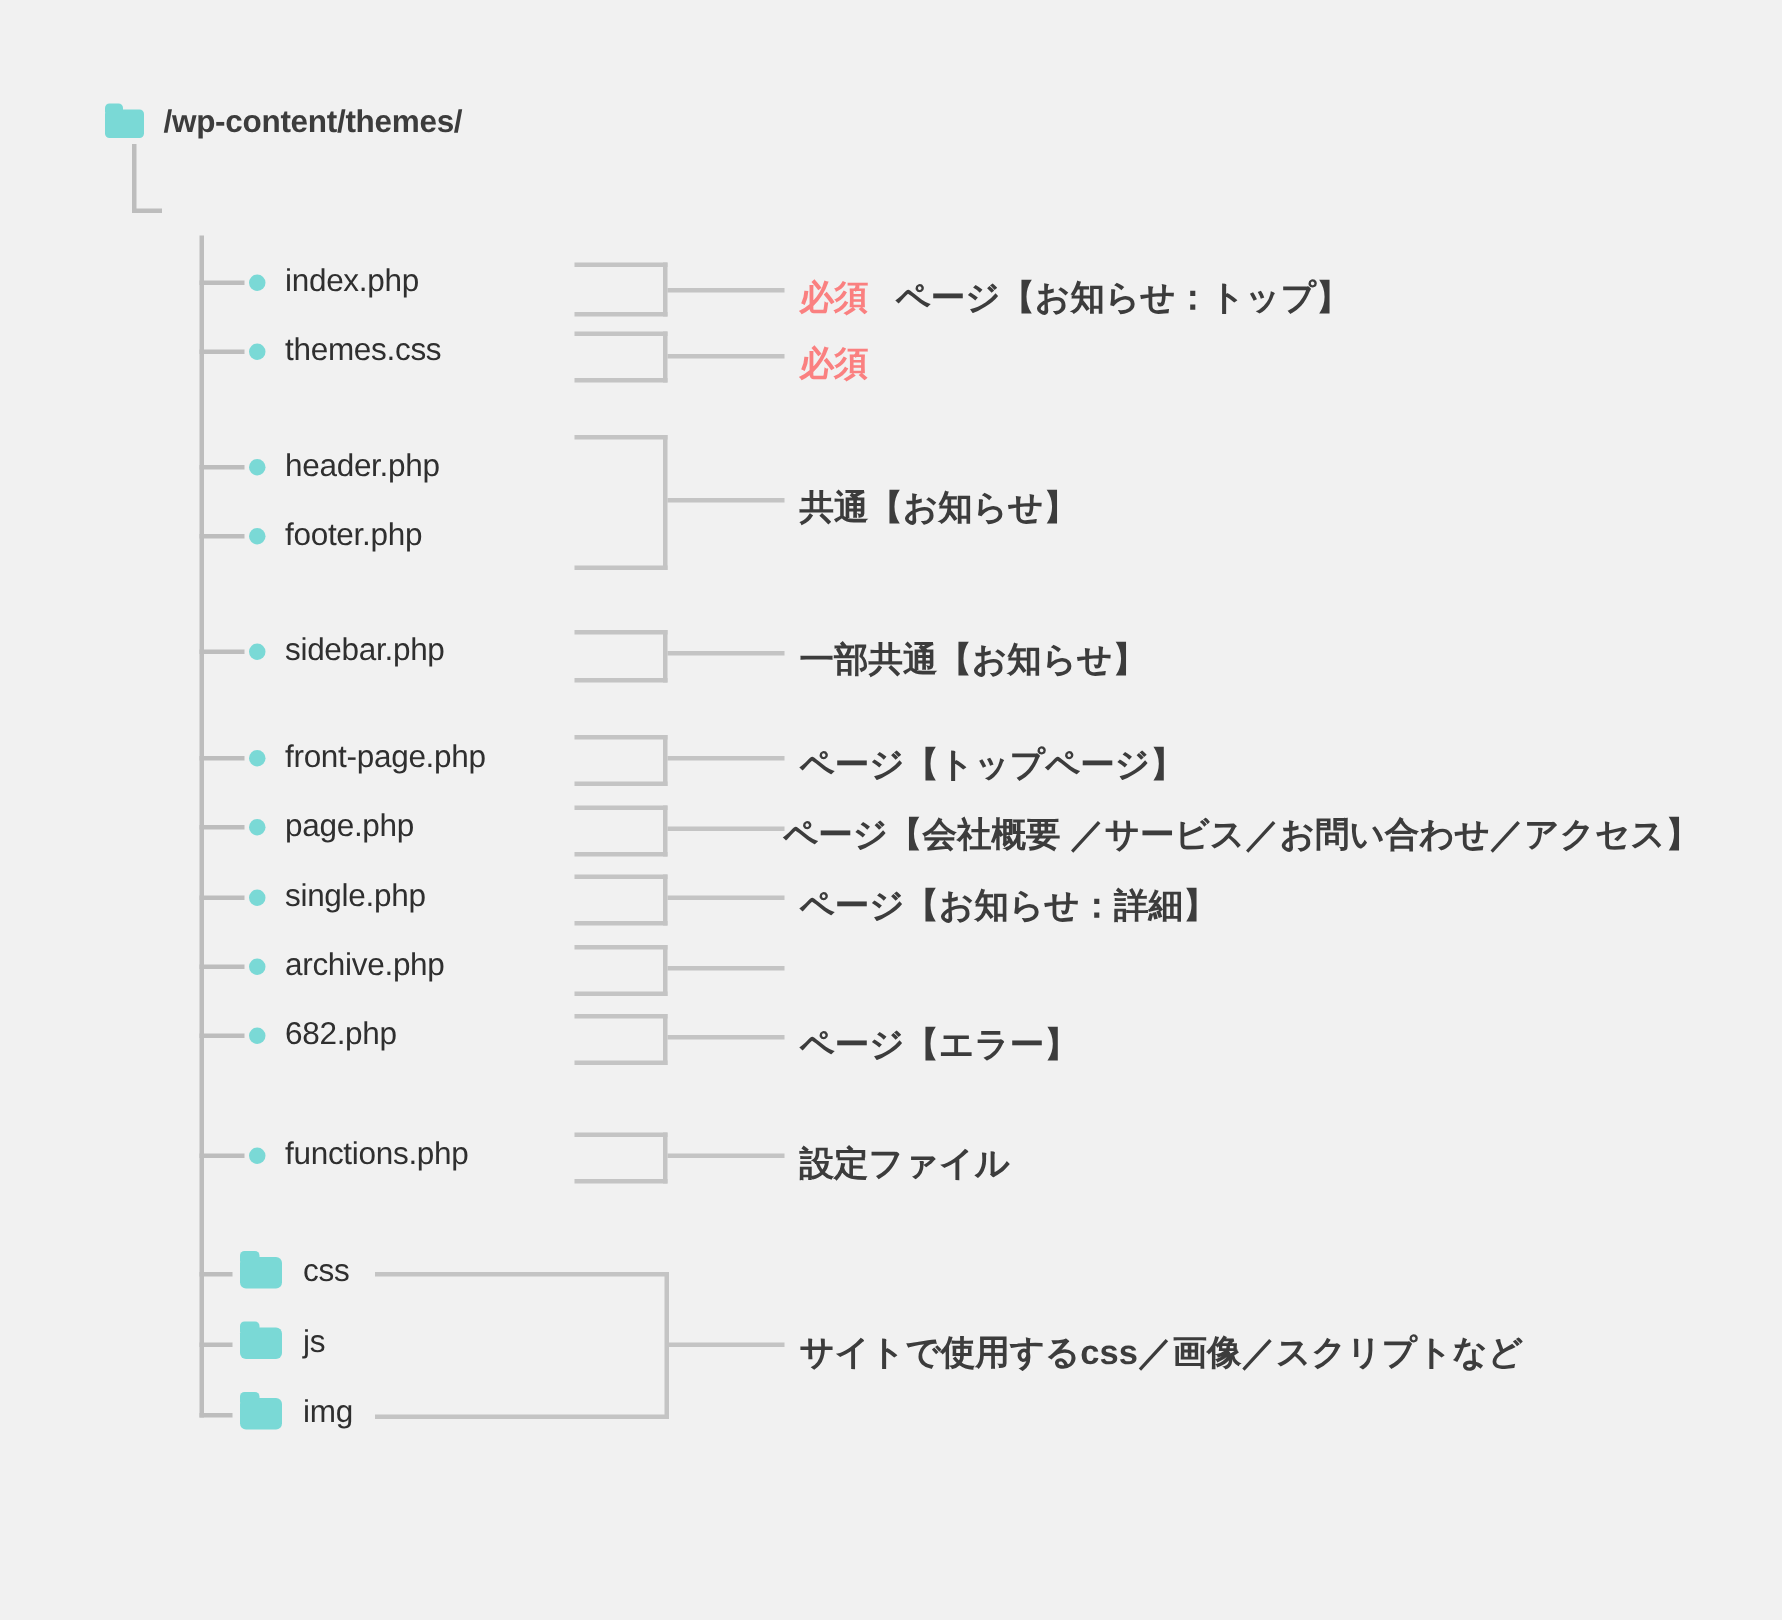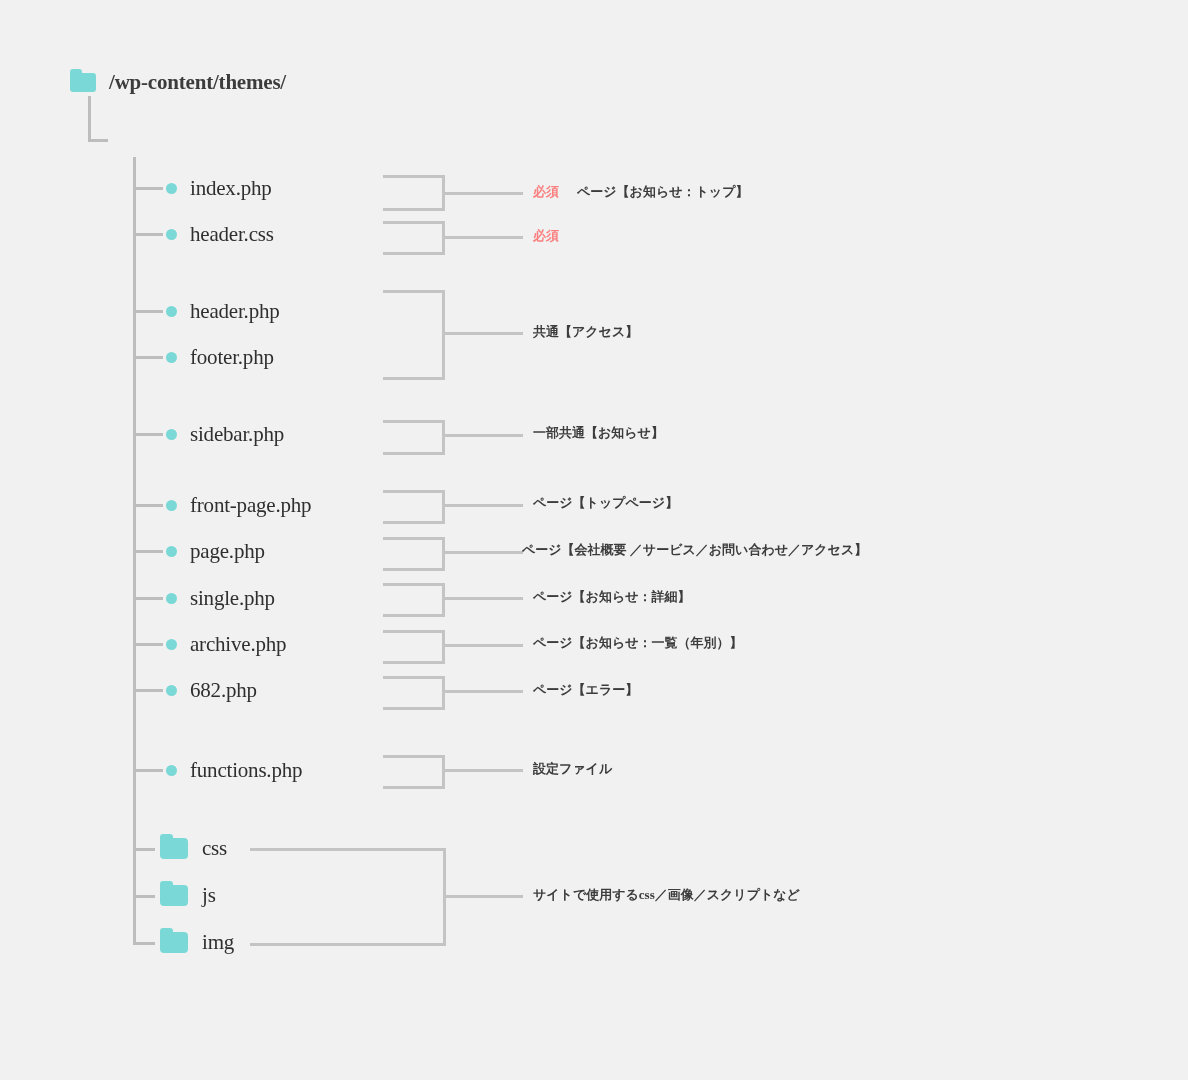--- a/index.html
+++ b/index.html
@@ -13,21 +13,20 @@
     position: relative;
     font-family: "Liberation Sans", "DejaVu Sans", sans-serif;
     color: #3c3c3c;
     overflow: hidden;
   }
   #canvas {
     position: absolute;
     left: 0; top: 0;
     width: 1028px;
     height: 1080px;
-    font-family: Liberation Serif, serif;
   }
 
   
   .folder {
     position: relative;
     display: inline-block;
     vertical-align: middle;
     background: #7ad9d6;
     border-radius: 4px;
   }
@@ -106,21 +105,21 @@
   .dir-row {
     left: 160px;
     font-size: 21px;
     color: #2f2f2f;
   }
   .dir-row .name { margin-left: 14px; letter-spacing: -0.2px; }
 
   
   .annot {
     position: absolute;
-    font-size: 13px;
+    font-size: 23px;
     font-weight: bold;
     color: #3c3c3c;
     white-space: nowrap;
     letter-spacing: 0px;
   }
   .annot .req {
     color: #fa8080;
   }
   .annot .gap { display: inline-block; width: 18px; }
 
@@ -218,21 +217,21 @@
     <span class="label">/wp-content/themes/</span>
   </div>
 
 
   <div class="row file-row" style="top:176px;">
     <span class="bullet"></span>
     <span class="name">index.php</span>
   </div>
   <div class="row file-row" style="top:222px;">
     <span class="bullet"></span>
-    <span class="name">header.css</span>
+    <span class="name">themes.css</span>
   </div>
   <div class="row file-row" style="top:299px;">
     <span class="bullet"></span>
     <span class="name">header.php</span>
   </div>
   <div class="row file-row" style="top:345px;">
     <span class="bullet"></span>
     <span class="name">footer.php</span>
   </div>
   <div class="row file-row" style="top:422px;">
@@ -279,42 +278,39 @@
 
   <div class="annot" style="left:533px; top:183px;">
     <span class="req">必須</span><span class="gap"></span><span>ページ【お知らせ：トップ】</span>
   </div>
 
   <div class="annot" style="left:533px; top:227px;">
     <span class="req">必須</span>
   </div>
 
   <div class="annot" style="left:533px; top:323px;">
-    <span>共通【アクセス】</span>
+    <span>共通【お知らせ】</span>
   </div>
 
   <div class="annot" style="left:533px; top:424px;">
     <span>一部共通【お知らせ】</span>
   </div>
 
   <div class="annot" style="left:533px; top:494px;">
     <span>ページ【トップページ】</span>
   </div>
 
   <div class="annot" style="left:522px; top:541px;">
     <span>ページ【会社概要 ／サービス／お問い合わせ／アクセス】</span>
   </div>
 
   <div class="annot" style="left:533px; top:588px;">
     <span>ページ【お知らせ：詳細】</span>
   </div>
 
-  <div class="annot" style="left:533px; top:634px;">
-    <span>ページ【お知らせ：一覧（年別）】</span>
-  </div>
 
   <div class="annot" style="left:533px; top:681px;">
     <span>ページ【エラー】</span>
   </div>
 
   <div class="annot" style="left:533px; top:760px;">
     <span>設定ファイル</span>
   </div>
 
   <div class="annot" style="left:533px; top:886px;">

